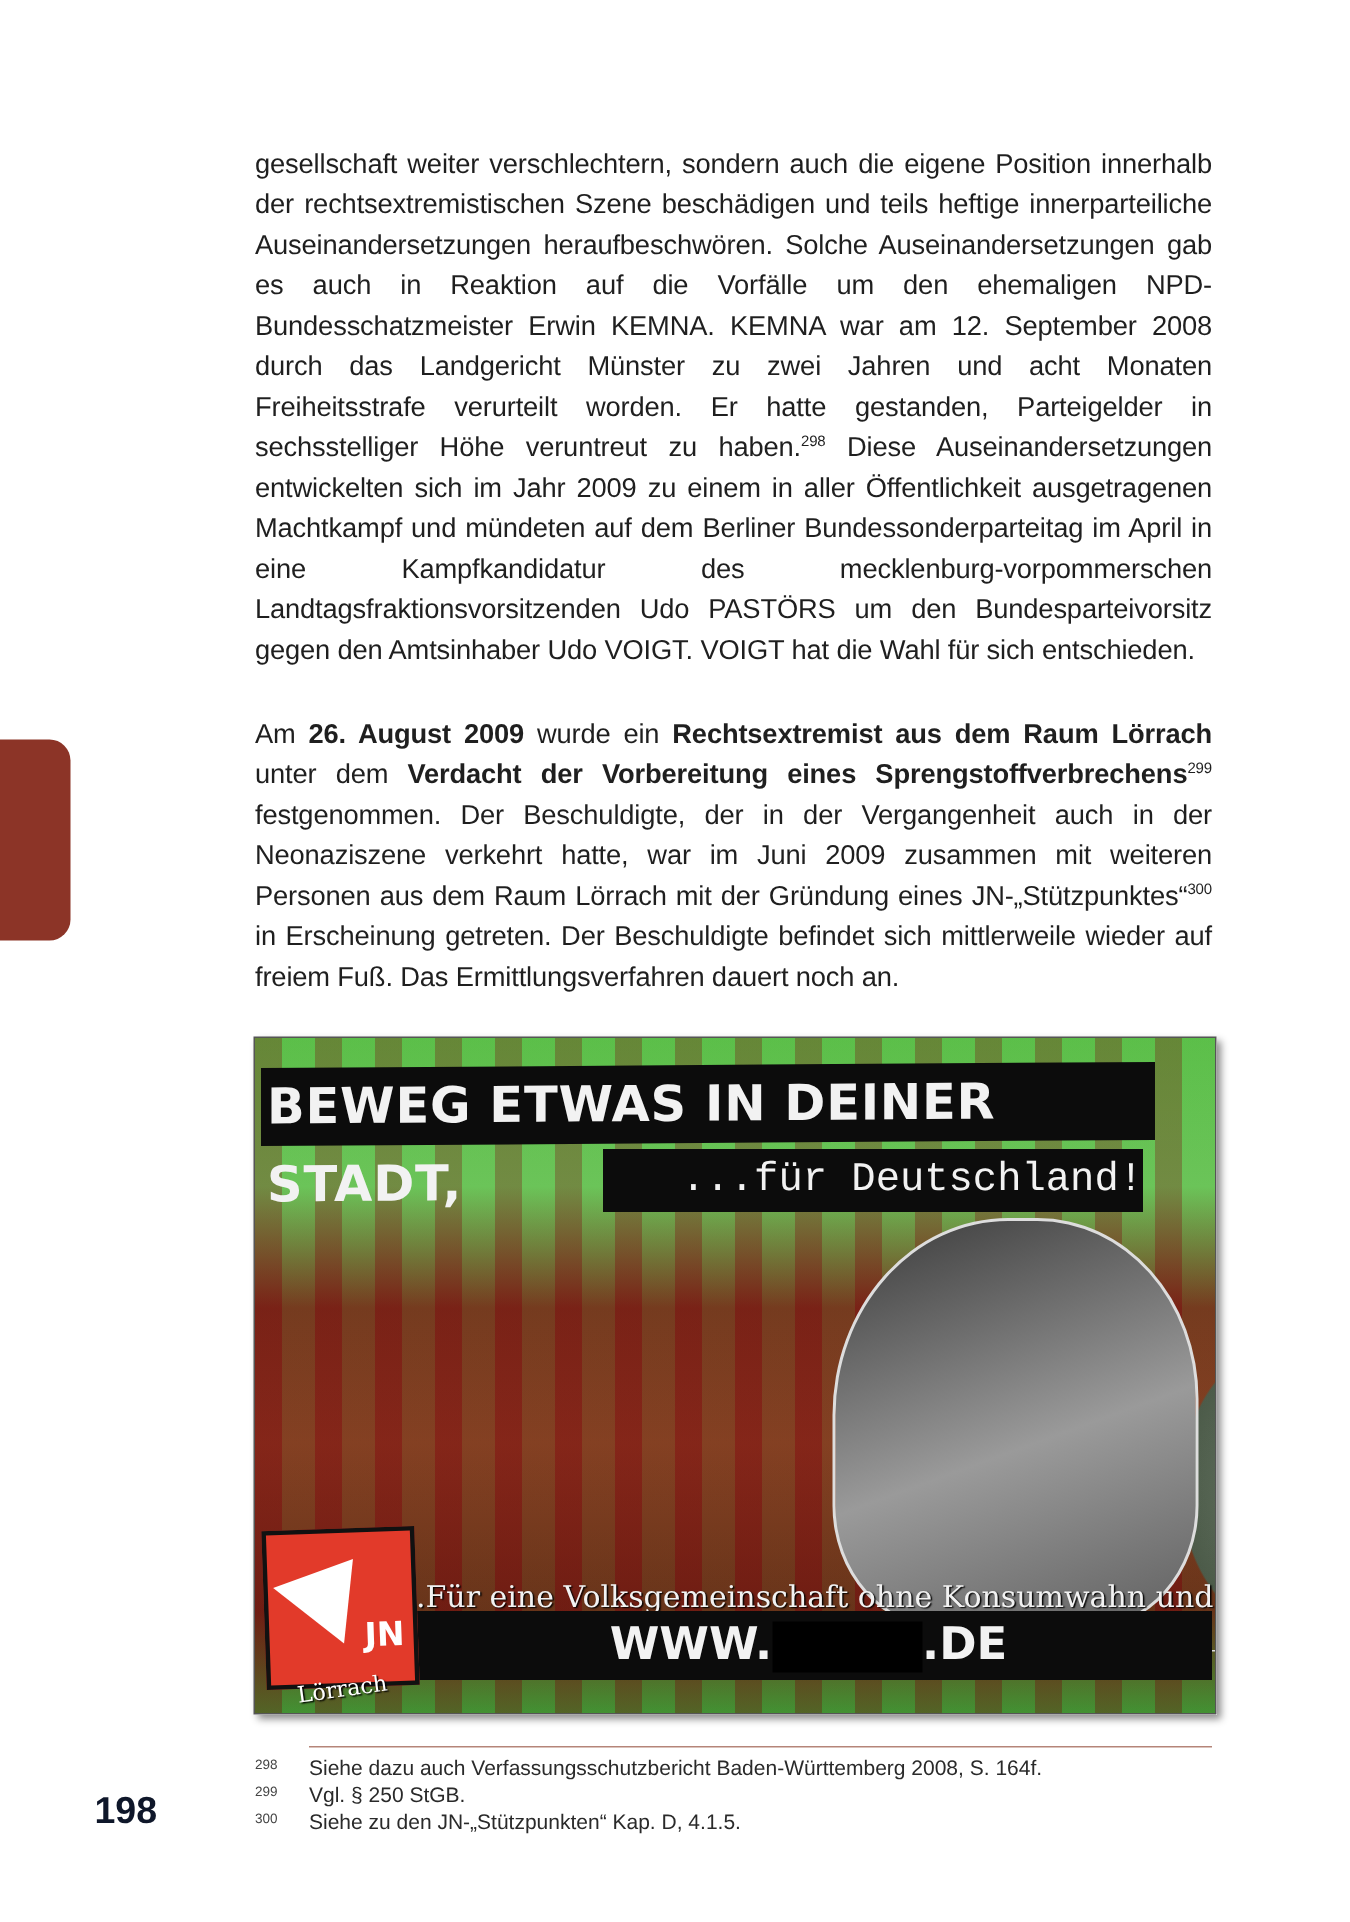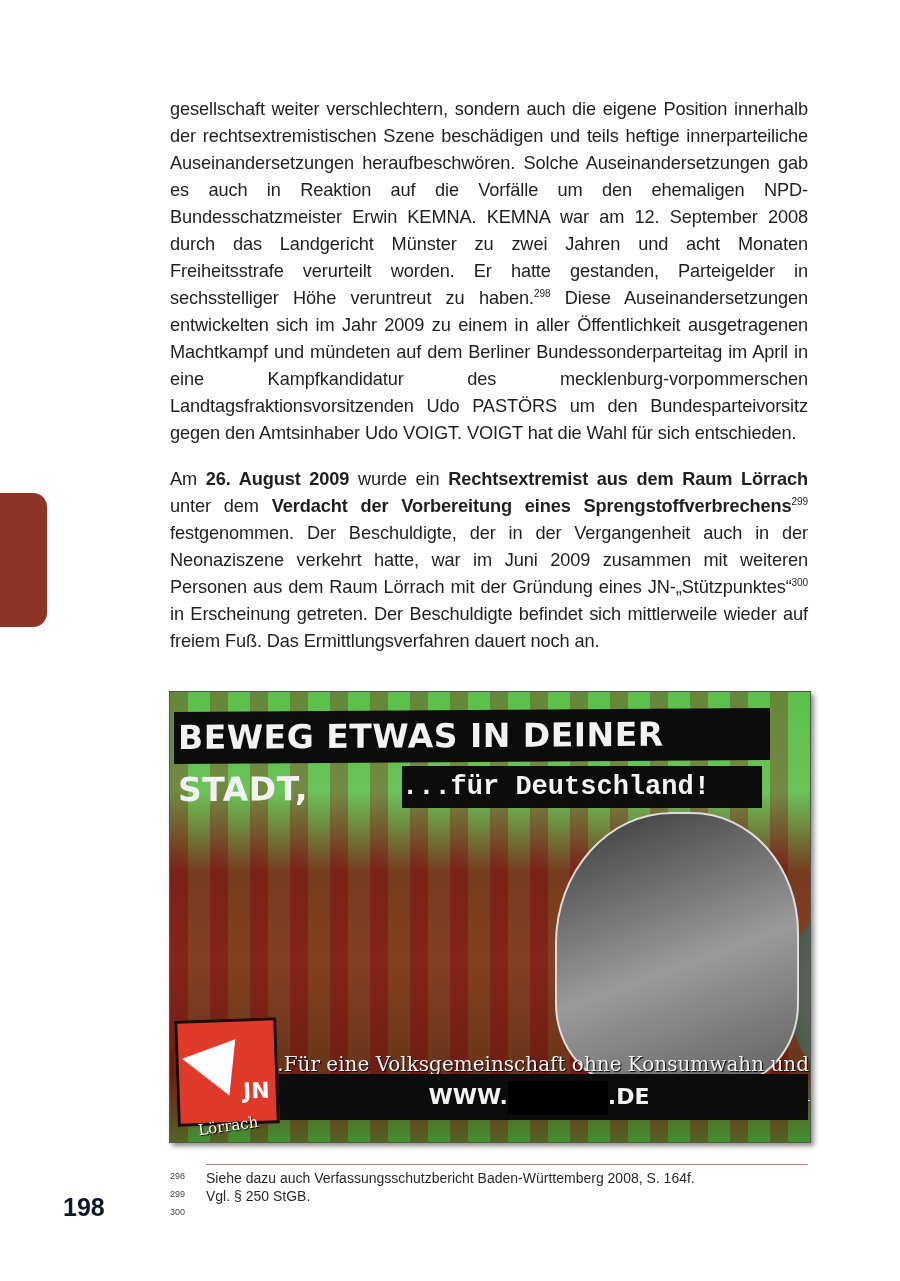--- a/index.html
+++ b/index.html
@@ -7,47 +7,47 @@
            font-family: "Liberation Sans", sans-serif; color: #1f1f1f; }
     .page { position: absolute; left: 0; top: 0; width: 900px; height: 1151px; }
 
     .thumb-tab { position: absolute; left: 0; top: 493px; width: 47px; height: 134px;
                  background: #8c3427; border-radius: 0 14px 14px 0; }
 
     .body-text { position: absolute; left: 170px; top: 96px; width: 638px;
                  font-size: 18.2px; line-height: 27px; text-align: justify;
                  letter-spacing: -0.1px; }
     .body-text p { margin: 0; }
-    .body-text p + p { margin-top: 19px; }
+    .body-text p + p { margin-top: 29px; }
     .body-text b { font-weight: bold; }
     .body-text sup { font-size: 10px; line-height: 0; vertical-align: 7px; }
 
     .figure { position: absolute; left: 169px; top: 691px; width: 640px; height: 450px;
               border: 1px solid #555; box-shadow: 3px 3px 5px rgba(0,0,0,0.45);
               overflow: hidden;
               background:
                 radial-gradient(ellipse 120px 160px at 690px 300px, #6e6e6e 0%, #4a4a4a 60%, transparent 61%),
                 linear-gradient(180deg, #5cbf4a 0%, #6ec55c 22%, #7a2418 40%, #8b2a1c 60%, #6a1c12 85%, #3f8a30 100%);
     }
     .figure .overlay { position: absolute; inset: 0;
       background: repeating-linear-gradient(90deg, rgba(120,30,20,0.35) 0 18px, rgba(90,190,70,0.15) 18px 40px); }
     .figure .person { position: absolute; left: 385px; top: 120px; width: 240px; height: 270px;
       border-radius: 48% 44% 30% 30%; background: linear-gradient(160deg,#3a3a3a,#9a9a9a 55%,#606060);
       border: 2px solid #ddd; }
     .fig-band { position: absolute; background: #0c0c0c; color: #f2f2f2; }
     .fig-headline { left: 4px; top: 18px; height: 52px; width: 592px;
       font-family: "DejaVu Sans", sans-serif; font-weight: bold; font-size: 33px;
       line-height: 52px; letter-spacing: 0.5px; padding-left: 4px; transform: skewY(-0.4deg); }
-    .fig-sub { left: 232px; top: 74px; height: 42px; width: 360px; text-align: left;
-      font-family: "Liberation Mono", monospace; font-weight: bold; font-size: 27px; line-height: 42px; }
+    .fig-sub { left: 232px; top: 74px; height: 42px; width: 360px; text-align: right;
+      font-family: "Liberation Mono", monospace; font-weight: normal; font-size: 27px; line-height: 42px; }
     .fig-slogan { position: absolute; left: 100px; top: 360px; width: 540px;
       font-family: "DejaVu Serif", serif; font-size: 20px; color: #f2f2f2; text-align: center;
       text-shadow: 1px 1px 1px #000; border-bottom: 1px solid #ddd; }
     .fig-url { left: 100px; top: 382px; width: 538px; height: 46px; text-align: center;
-      font-family: "DejaVu Sans", sans-serif; font-weight: bold; font-size: 22px; line-height: 46px; }
+      font-family: "DejaVu Sans", sans-serif; font-weight: bold; font-size: 30px; line-height: 46px; }
     .fig-url .redacted { display: inline-block; width: 100px; height: 34px; background: #000; vertical-align: middle; }
     .fig-logo { position: absolute; left: 6px; top: 327px; width: 96px; height: 100px;
       background: #e23a2a; border: 3px solid #111; transform: rotate(-2deg); }
     .fig-logo .arrow { position: absolute; left: 12px; top: 12px; width: 0; height: 0;
       border-left: 30px solid transparent; border-right: 30px solid transparent; border-bottom: 48px solid #fff;
       transform: rotate(40deg); }
     .fig-logo .jn { position: absolute; right: 6px; bottom: 18px; color: #fff; font-weight: bold;
       font-size: 22px; font-family: "DejaVu Sans", sans-serif; }
     .fig-logo-sub { position: absolute; left: 28px; top: 425px; color: #fff; font-family: "DejaVu Serif", serif;
       font-size: 15px; text-shadow: 1px 1px 1px #000; transform: rotate(-8deg); }
@@ -89,17 +89,18 @@
     <div class="fn">
       <span class="fn-num">298</span>
       <span>Siehe dazu auch Verfassungsschutzbericht Baden-Württemberg 2008, S. 164f.</span>
     </div>
     <div class="fn">
       <span class="fn-num">299</span>
       <span>Vgl. § 250 StGB.</span>
     </div>
     <div class="fn">
       <span class="fn-num">300</span>
+      <span>Siehe zu den JN-„Stützpunkten“ Kap. D, 4.1.5.</span>
     </div>
   </div>
 
   <div class="page-number">198</div>
 </div>
 
 </body></html>

